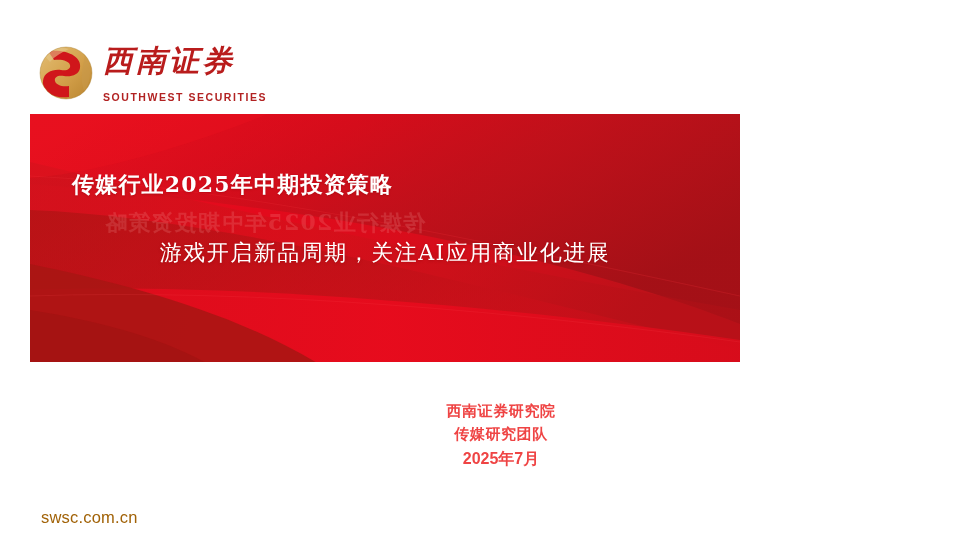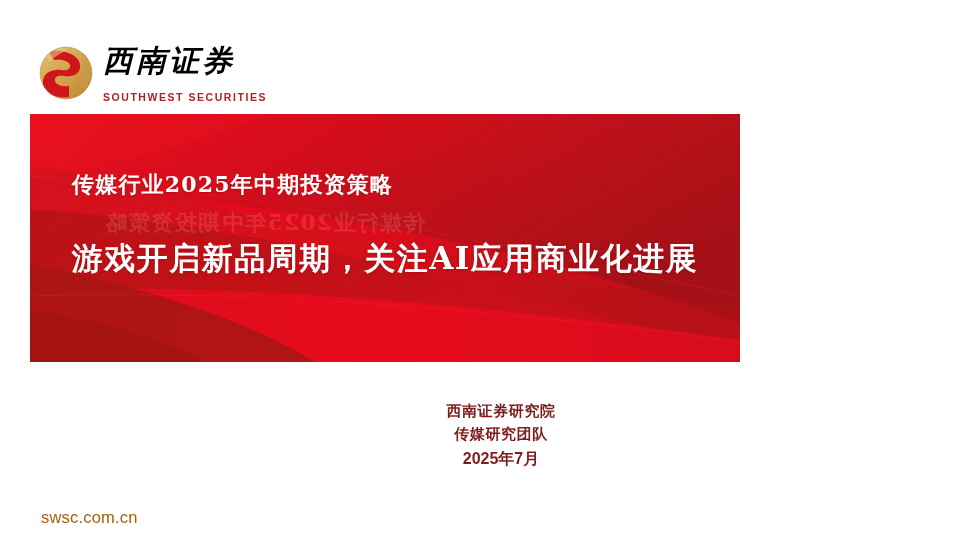--- a/index.html
+++ b/index.html
@@ -50,21 +50,21 @@
     justify-content: center;
     padding-top: 2px;
   }
   .logo-cn {
     font-family: "DejaVu Serif", "Liberation Serif", serif;
     font-size: 30px;
     line-height: 1.04;
     font-weight: 700;
     font-style: italic;
     letter-spacing: 3px;
-    color: #000000;
+    color: #b91c1c;
     white-space: nowrap;
   }
   .logo-en {
     font-family: "Liberation Sans", "DejaVu Sans", sans-serif;
     font-size: 10.5px;
     font-weight: 700;
     letter-spacing: 1.55px;
     color: #B22222;
     margin-top: 15px;
     white-space: nowrap;
@@ -124,37 +124,37 @@
     user-select: none;
   }
 
   .headline {
     position: absolute;
     left: 0;
     right: 0;
     top: 124px;
     text-align: center;
     font-family: "DejaVu Serif", "Liberation Serif", serif;
-    font-size: 31px;
-    font-weight: 700;
+    font-size: 22px;
+    font-weight: 400;
     color: #ffffff;
     letter-spacing: 1.5px;
     white-space: nowrap;
     text-shadow: 0 1px 3px rgba(120,0,0,0.35);
   }
 
   
   .credits {
     position: absolute;
     left: 0;
     right: 0;
     top: 400px;
     text-align: center;
     font-family: "DejaVu Serif", "Liberation Serif", serif;
-    color: #7f1d1d;
+    color: #ef4444;
     margin-left: 42px;
   }
   .credits div {
     font-size: 15px;
     font-weight: 700;
     line-height: 1.55;
     letter-spacing: 0.6px;
   }
   .credits .credit-date {
     font-family: Liberation Sans, sans-serif;

